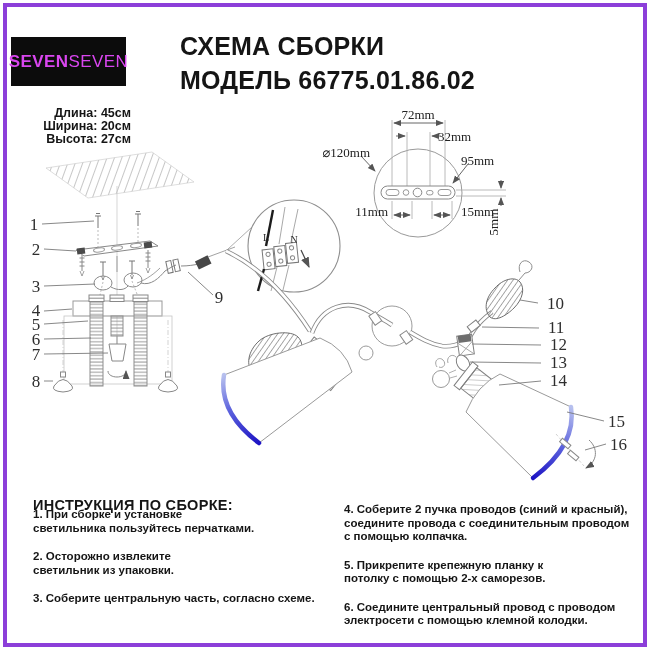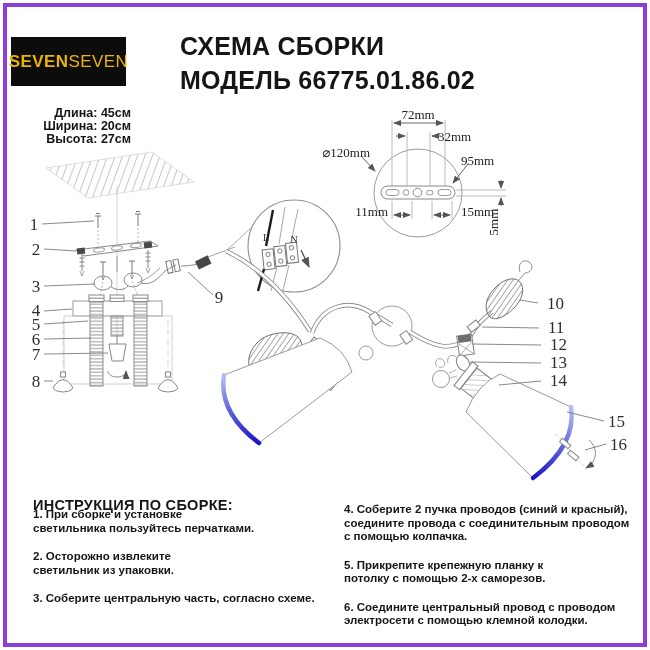--- a/index.html
+++ b/index.html
@@ -1,20 +1,20 @@
 <!DOCTYPE html>
 <html><head>
 <meta charset="utf-8">
 <style>
   html,body{margin:0;padding:0;background:#fff;}
   .page{position:relative;width:650px;height:650px;background:#fff;overflow:hidden;
         font-family:"Liberation Sans",sans-serif;color:#151515;}
   .frame{position:absolute;inset:3px;border:4px solid #8c3ed9;}
   .logo{position:absolute;left:11px;top:37px;width:115px;height:49px;background:#0c0c0c;
-        color:#eab308;display:flex;align-items:center;justify-content:center;
+        color:#d946ef;display:flex;align-items:center;justify-content:center;
         font-size:17px;letter-spacing:.4px;white-space:nowrap;}
   .logo .b{font-weight:800;}
   .logo .l{font-weight:300;}
   .title{position:absolute;left:160px;top:30px;font-size:25px;font-weight:800;
          line-height:1.35;letter-spacing:.2px;white-space:pre-line;margin-left:20px;}
   .specs{position:absolute;left:0;top:107px;width:131px;text-align:right;
          font-size:12.5px;font-weight:600;line-height:1.04;}
   .instr-head{position:absolute;left:33px;top:477px;font-size:14.5px;font-weight:800;letter-spacing:.3px;margin-top:20px;}
   .col{position:absolute;font-size:11.5px;font-weight:600;line-height:1.18;}
   .col-left{left:33px;top:508px;width:290px;}

